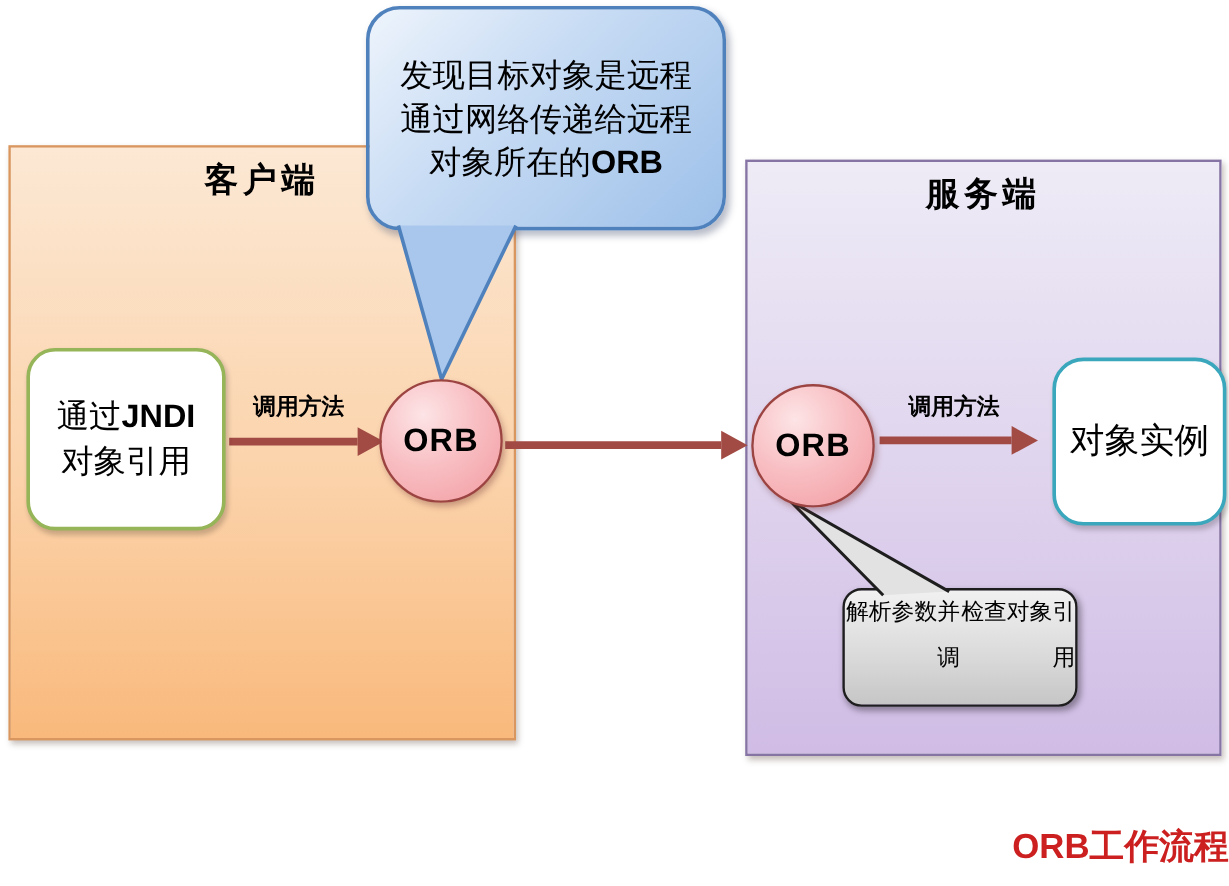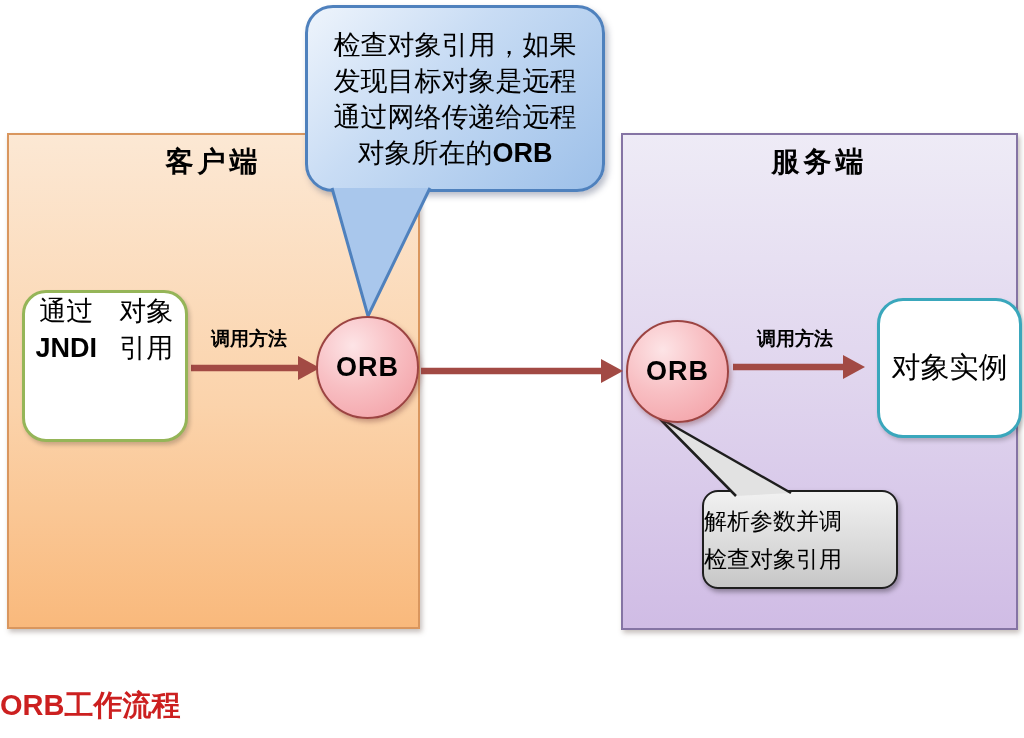--- a/index.html
+++ b/index.html
@@ -8,23 +8,23 @@
     --callout-blue-border:#4f81bd; --callout-blue-fill:#aecbee;
     --orb-circle-border:#9c4442; --orb-circle-fill:#f8bfc3;
     --jndi-box-border:#95b558; --instance-box-border:#3aa7bc;
     --gray-callout-border:#1e1e1e; --gray-callout-fill:#d9d9d9;
     --arrow-color:#a24a44; --title-color:#cc2020;
   }
   html,body{margin:0;padding:0;background:#ffffff;}
   .canvas{position:relative;width:1024px;height:738px;background:#ffffff;overflow:hidden;
     font-family:"Liberation Sans", sans-serif;color:#000;}
   .panel{position:absolute;border:2px solid;box-shadow:2px 3px 5px rgba(90,70,60,.35);z-index:1;}
-  .panel.client{left:7px;top:133px;width:409px;height:492px;
+  .panel.client{left:7px;top:121px;width:409px;height:492px;
     border-color:var(--client-box-border);
-    background:linear-gradient(180deg,var(--client-box-fill-top) 0%,#fbd3ab 55%,var(--client-box-fill-bottom) 100%);}
+    background:linear-gradient(180deg,var(--client-box-fill-top) 0%,#fbd3ab 55%,var(--client-box-fill-bottom) 100%);padding-left:10px;}
   .panel.server{left:621px;top:133px;width:393px;height:493px;
     border-color:var(--server-box-border);
     background:linear-gradient(180deg,var(--server-box-fill-top) 0%,#e0d5ee 50%,var(--server-box-fill-bottom) 100%);text-decoration:underline;}
   .panel-label{position:absolute;top:8px;left:0;width:100%;text-align:center;
     font-size:28px;font-weight:600;letter-spacing:4px;}
   .connector-layer,.tail-layer{position:absolute;left:0;top:0;pointer-events:none;}
   .connector-layer{z-index:2;}
   .tail-layer{z-index:4;}
   .arrow-line{stroke:var(--arrow-color);stroke-width:6.5;}
   .arrow-head{fill:var(--arrow-color);}
@@ -32,45 +32,45 @@
   .tail-gray{fill:#e2e2e2;stroke:var(--gray-callout-border);stroke-width:2.5;stroke-linejoin:round;}
   .callout-blue{position:absolute;left:305px;top:5px;width:294px;height:181px;z-index:3;
     border:3px solid var(--callout-blue-border);border-radius:28px;
     background:linear-gradient(135deg,#eef4fc 0%,#c8dcf4 40%,#9dc0e9 100%);
     box-shadow:3px 4px 6px rgba(80,90,120,.4);
     display:flex;flex-direction:column;justify-content:center;text-align:center;
     font-size:27px;line-height:36px;}
   .jndi-box{position:absolute;left:22px;top:290px;width:160px;height:146px;z-index:3;
     border:3px solid var(--jndi-box-border);border-radius:24px;background:#ffffff;
     box-shadow:2px 3px 4px rgba(0,0,0,.2);
-    display:flex;flex-direction:row;justify-content:center;text-align:center;
+    display:flex;flex-direction:column;justify-content:center;text-align:center;
     font-size:27px;line-height:37px;}
   .instance-box{position:absolute;left:865px;top:298px;width:139px;height:134px;z-index:3;
     border:3px solid var(--instance-box-border);border-radius:26px;background:#ffffff;
     box-shadow:2px 3px 4px rgba(0,0,0,.2);
     display:flex;align-items:center;justify-content:center;font-size:29px;margin-left:12px;}
   .callout-gray{position:absolute;left:702px;top:490px;width:192px;height:95px;z-index:3;
     border:2.5px solid var(--gray-callout-border);border-radius:16px;
     background:linear-gradient(180deg,#f1f1f1 0%,var(--gray-callout-fill) 60%,#c6c6c6 100%);
     box-shadow:2px 3px 5px rgba(0,0,0,.35);
-    display:flex;flex-direction:column;justify-content:center;text-align:left;
-    font-size:23px;line-height:38px;}
+    display:flex;flex-direction:row;justify-content:center;text-align:right;
+    font-size:19px;line-height:38px;}
   .orb{position:absolute;width:99px;height:99px;border-radius:50%;z-index:5;
     border:2.5px solid var(--orb-circle-border);
     background:radial-gradient(circle at 35% 28%,#fde4e6 0%,var(--orb-circle-fill) 45%,#f29ba1 100%);
     box-shadow:2px 3px 5px rgba(120,60,60,.4);
     display:flex;align-items:center;justify-content:center;
     font-size:27px;font-weight:bold;letter-spacing:1px;}
   .orb-client{left:316px;top:316px;}
   .orb-server{left:626px;top:320px;}
   .arrow-label{position:absolute;width:126px;text-align:center;z-index:3;
     font-size:19px;font-weight:600;}
   .label-a{left:186px;top:326px;}
   .label-b{left:732px;top:326px;}
-  .diagram-title{position:absolute;left:0;top:686px;width:100%;text-align:left;z-index:3;
+  .diagram-title{position:absolute;left:0;top:686px;width:100%;text-align:right;z-index:3;
     font-size:29px;font-weight:bold;color:var(--title-color);}
   .b{font-weight:bold;}
 </style>
 </head>
 <body>
 
 <div class="canvas">
 
   <div class="panel client">
     <div class="panel-label">客户端</div>
@@ -96,21 +96,20 @@
   </svg>
 
   <div class="jndi-box">
     <div><span>通过</span><span class="b">JNDI</span></div>
     <div>对象引用</div>
   </div>
 
   <div class="arrow-label label-a">调用方法</div>
 
   <div class="callout-blue">
-    <div>检查对象引用，如果</div>
     <div>发现目标对象是远程</div>
     <div>通过网络传递给远程</div>
     <div><span>对象所在的</span><span class="b">ORB</span></div>
   </div>
 
   <div class="instance-box">对象实例</div>
 
   <div class="arrow-label label-b">调用方法</div>
 
   <div class="callout-gray">

